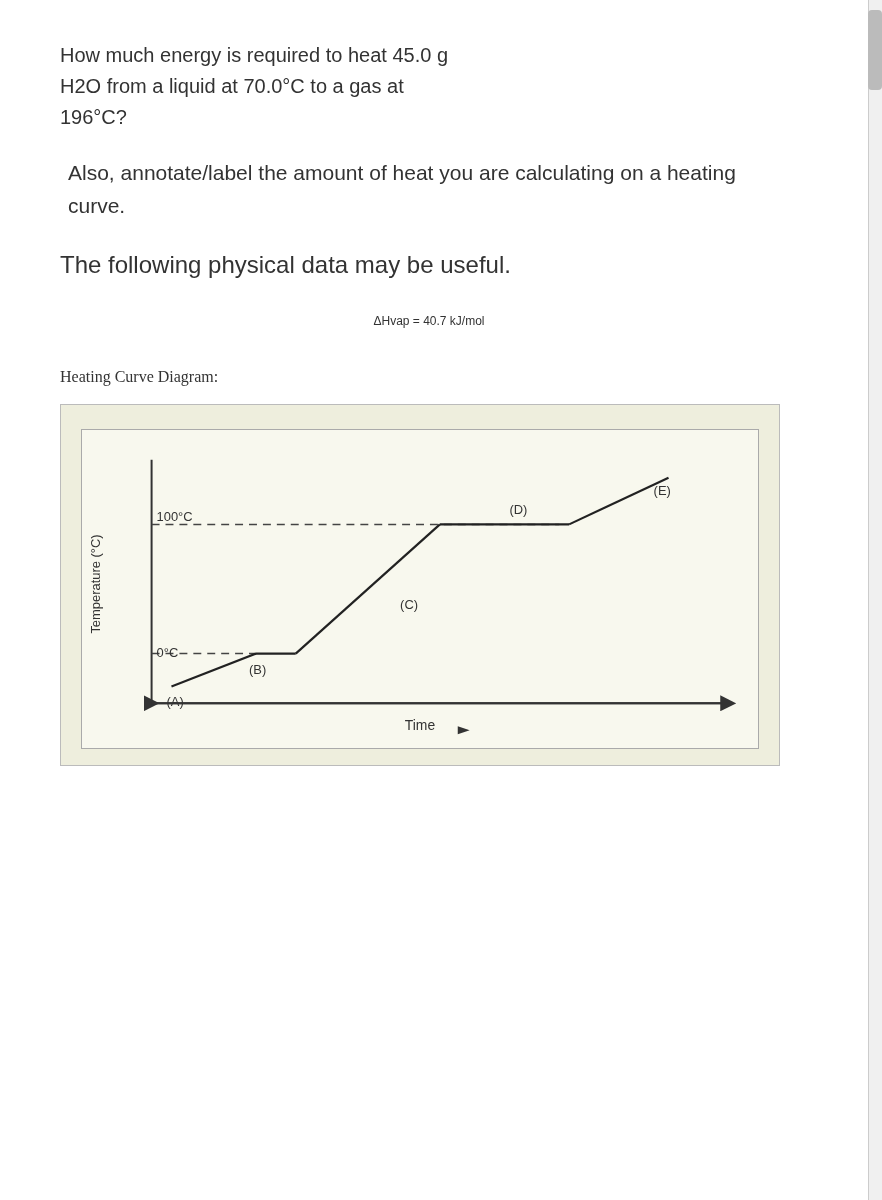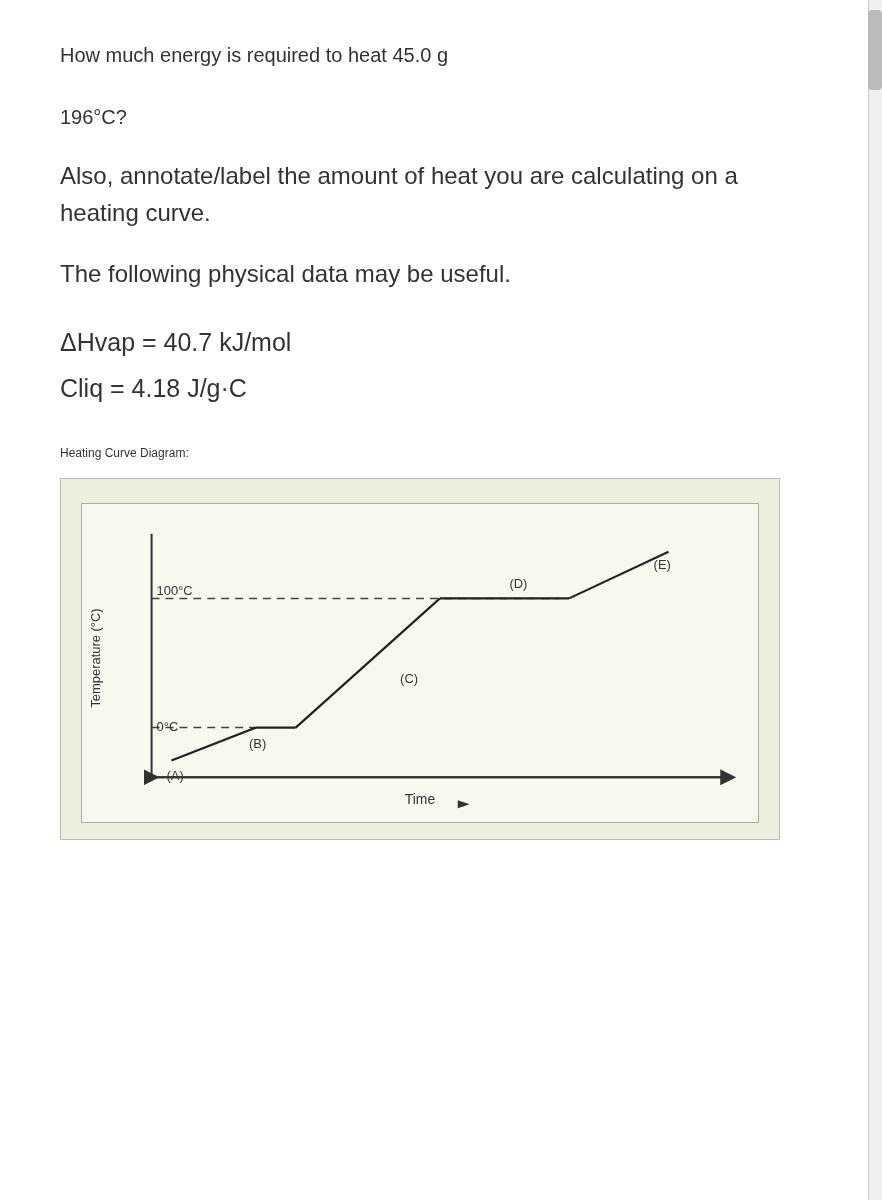--- a/index.html
+++ b/index.html
@@ -38,46 +38,48 @@
       border-radius: 4px;
     }
     .question-text {
       font-size: 20px;
       line-height: 1.55;
       margin-bottom: 24px;
       font-family: Arial, sans-serif;
       color: #333;
     }
     .also-text {
-      font-size: 24px;
+      font-size: 21px;
       line-height: 1.55;
       margin-bottom: 24px;
       font-family: Arial, sans-serif;
       color: #333;
+      margin-left: 8px;
     }
     .following-text {
       font-size: 24px;
       line-height: 1.55;
       margin-bottom: 28px;
       font-family: Arial, sans-serif;
       color: #333;
     }
     .data-block {
       margin-bottom: 14px;
     }
     .data-item {
-      font-size: 25px;
+      font-size: 12px;
       line-height: 1.7;
       font-family: Arial, sans-serif;
       color: #333;
       margin-bottom: 4px;
+      text-align: center;
     }
     .heating-curve-label {
-      font-size: 12px;
-      font-family: Liberation Sans, sans-serif;
+      font-size: 16px;
+      font-family: Liberation Serif, serif;
       color: #333;
       margin-top: 36px;
       margin-bottom: 18px;
     }
     .diagram-container {
       background: #eeeedd;
       border: 1.5px solid #bbb;
       padding: 24px 20px 16px 20px;
       width: 720px;
       margin-left: 0;
@@ -101,35 +103,34 @@
 <body>
 
 <div class="page">
 
   <div class="scrollbar">
     <div class="scrollbar-thumb"></div>
   </div>
 
   <div class="question-text">
     <span>How much energy is required to heat 45.0 g</span><br>
-    <br>
+    <span>H2O from a liquid at 70.0°C to a gas at</span><br>
     <span>196°C?</span>
   </div>
 
   <div class="also-text">
     <span>Also, annotate/label the amount of heat you are calculating on a heating curve.</span>
   </div>
 
   <div class="following-text">
     <span>The following physical data may be useful.</span>
   </div>
 
   <div class="data-block">
     <div class="data-item">ΔHvap = 40.7 kJ/mol</div>
-    <div class="data-item">Cliq = 4.18 J/g·C</div>
   </div>
 
   <div class="heating-curve-label">Heating Curve Diagram:</div>
 
   <div class="diagram-container">
     <div class="diagram-inner">
       <svg class="diagram-svg" viewBox="0 0 680 300" xmlns="http://www.w3.org/2000/svg">
 
         <line x1="70" y1="20" x2="70" y2="265" stroke="#333" stroke-width="2" marker-end="url(#arrowY)"></line>
 

